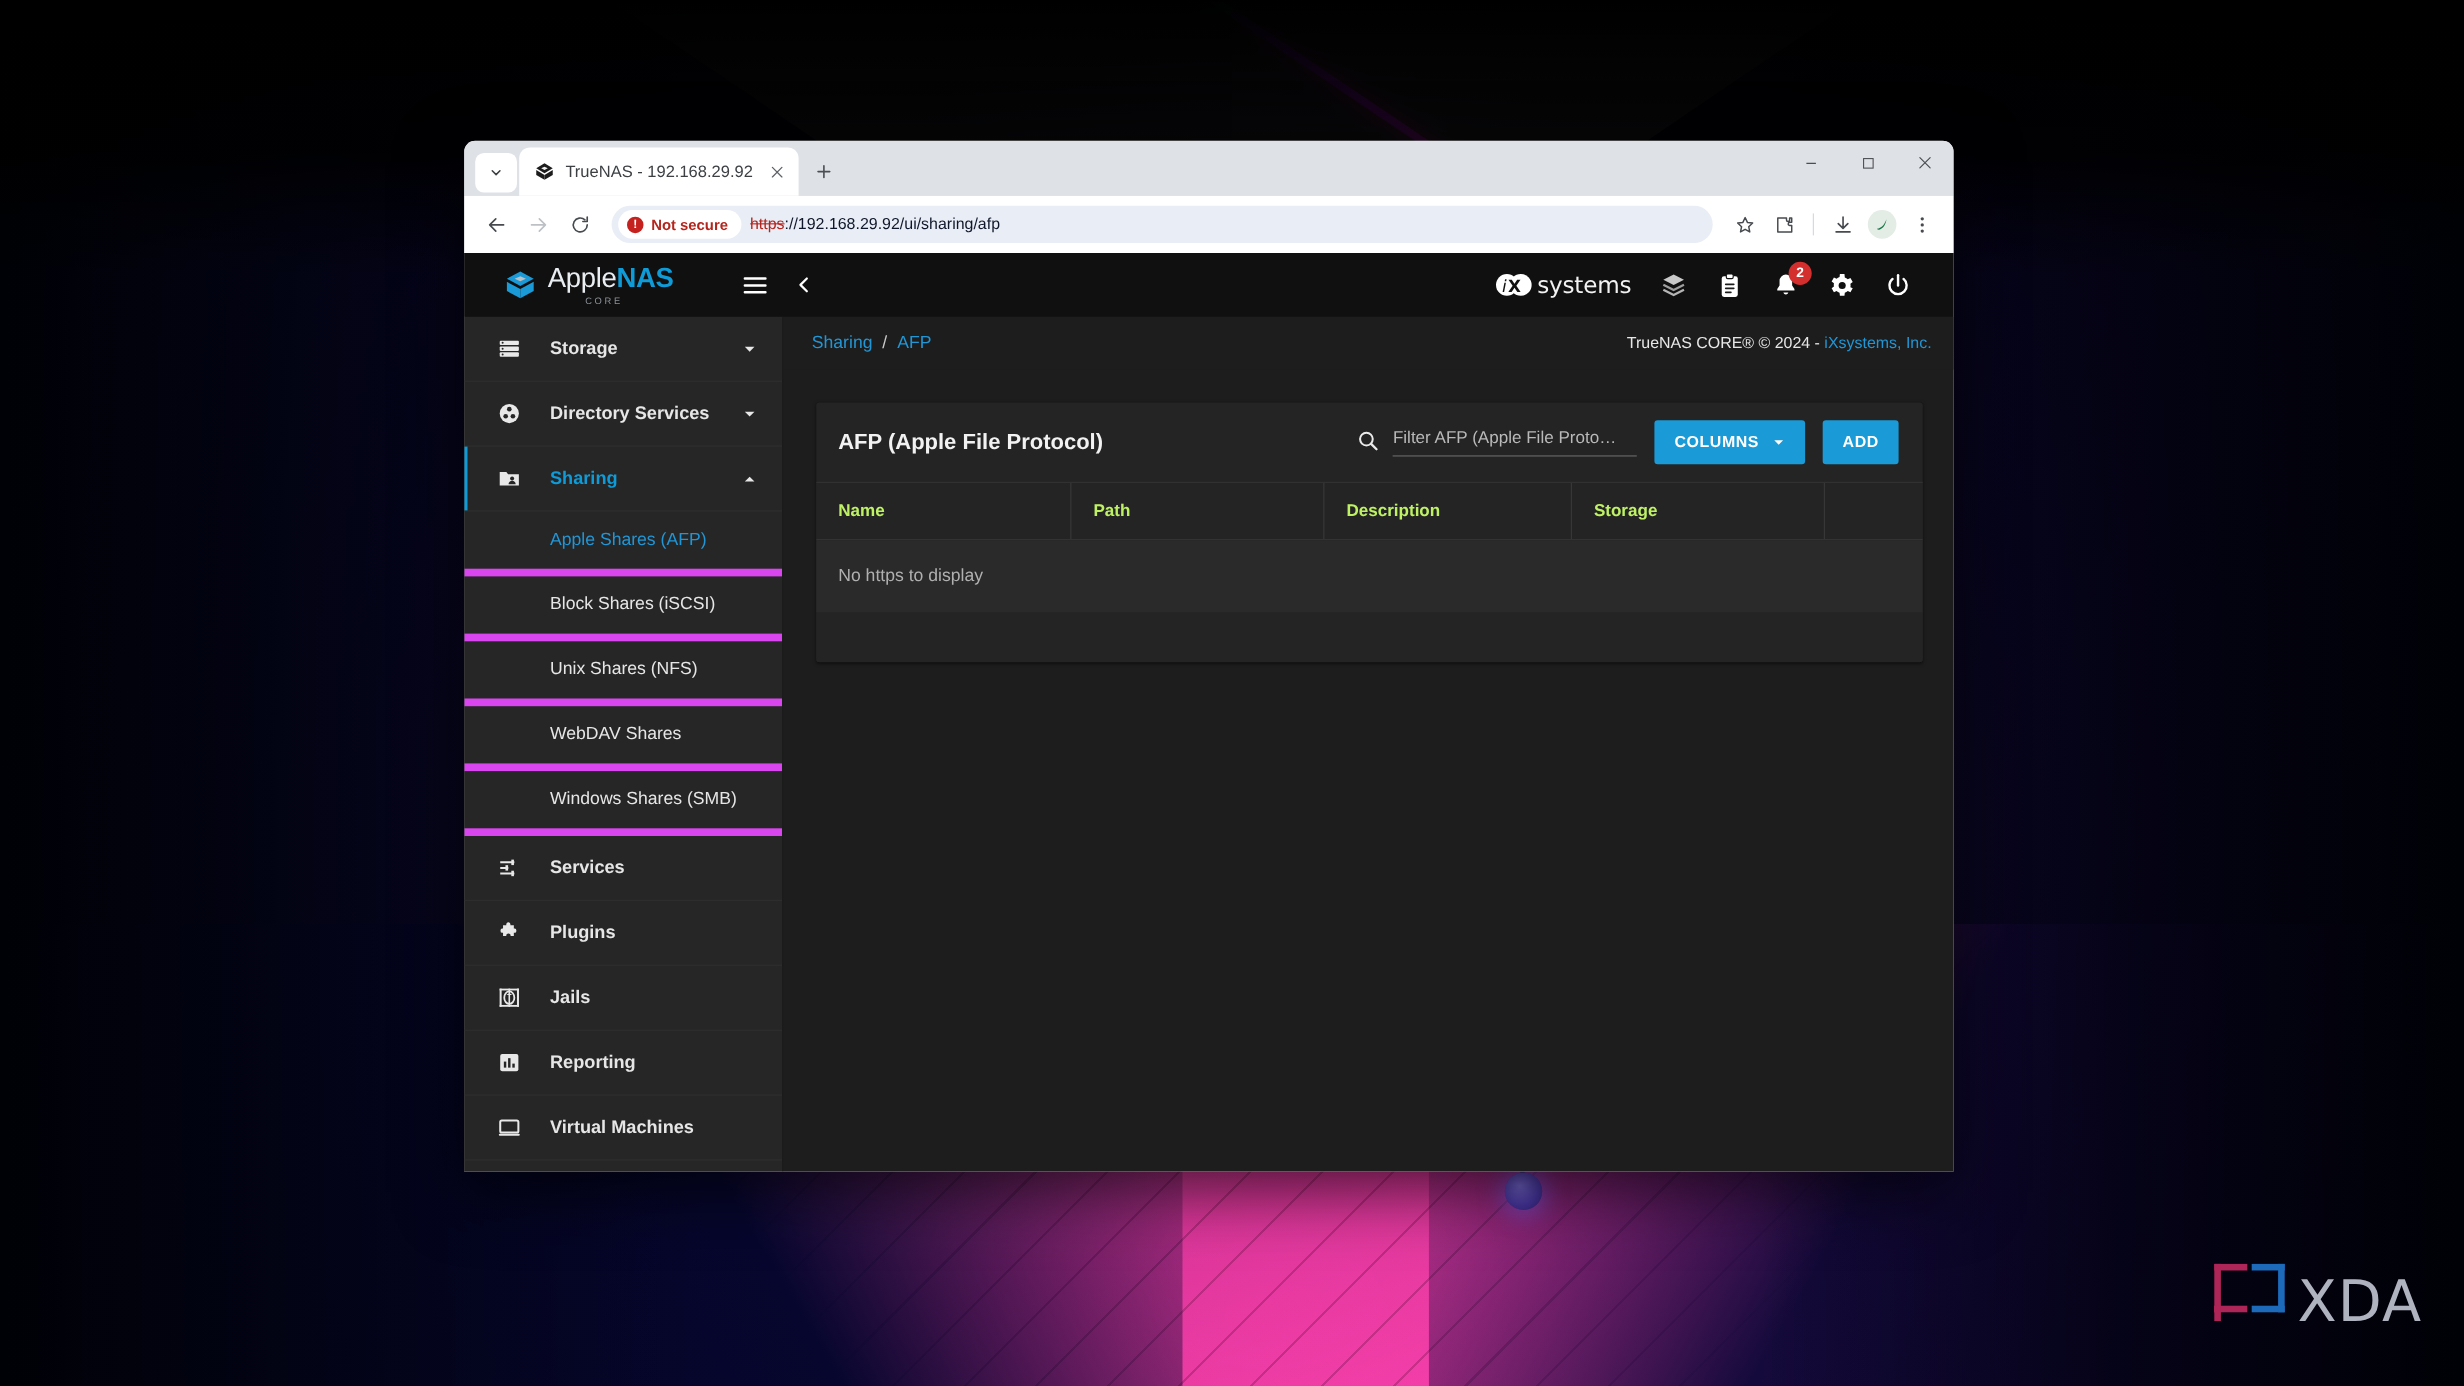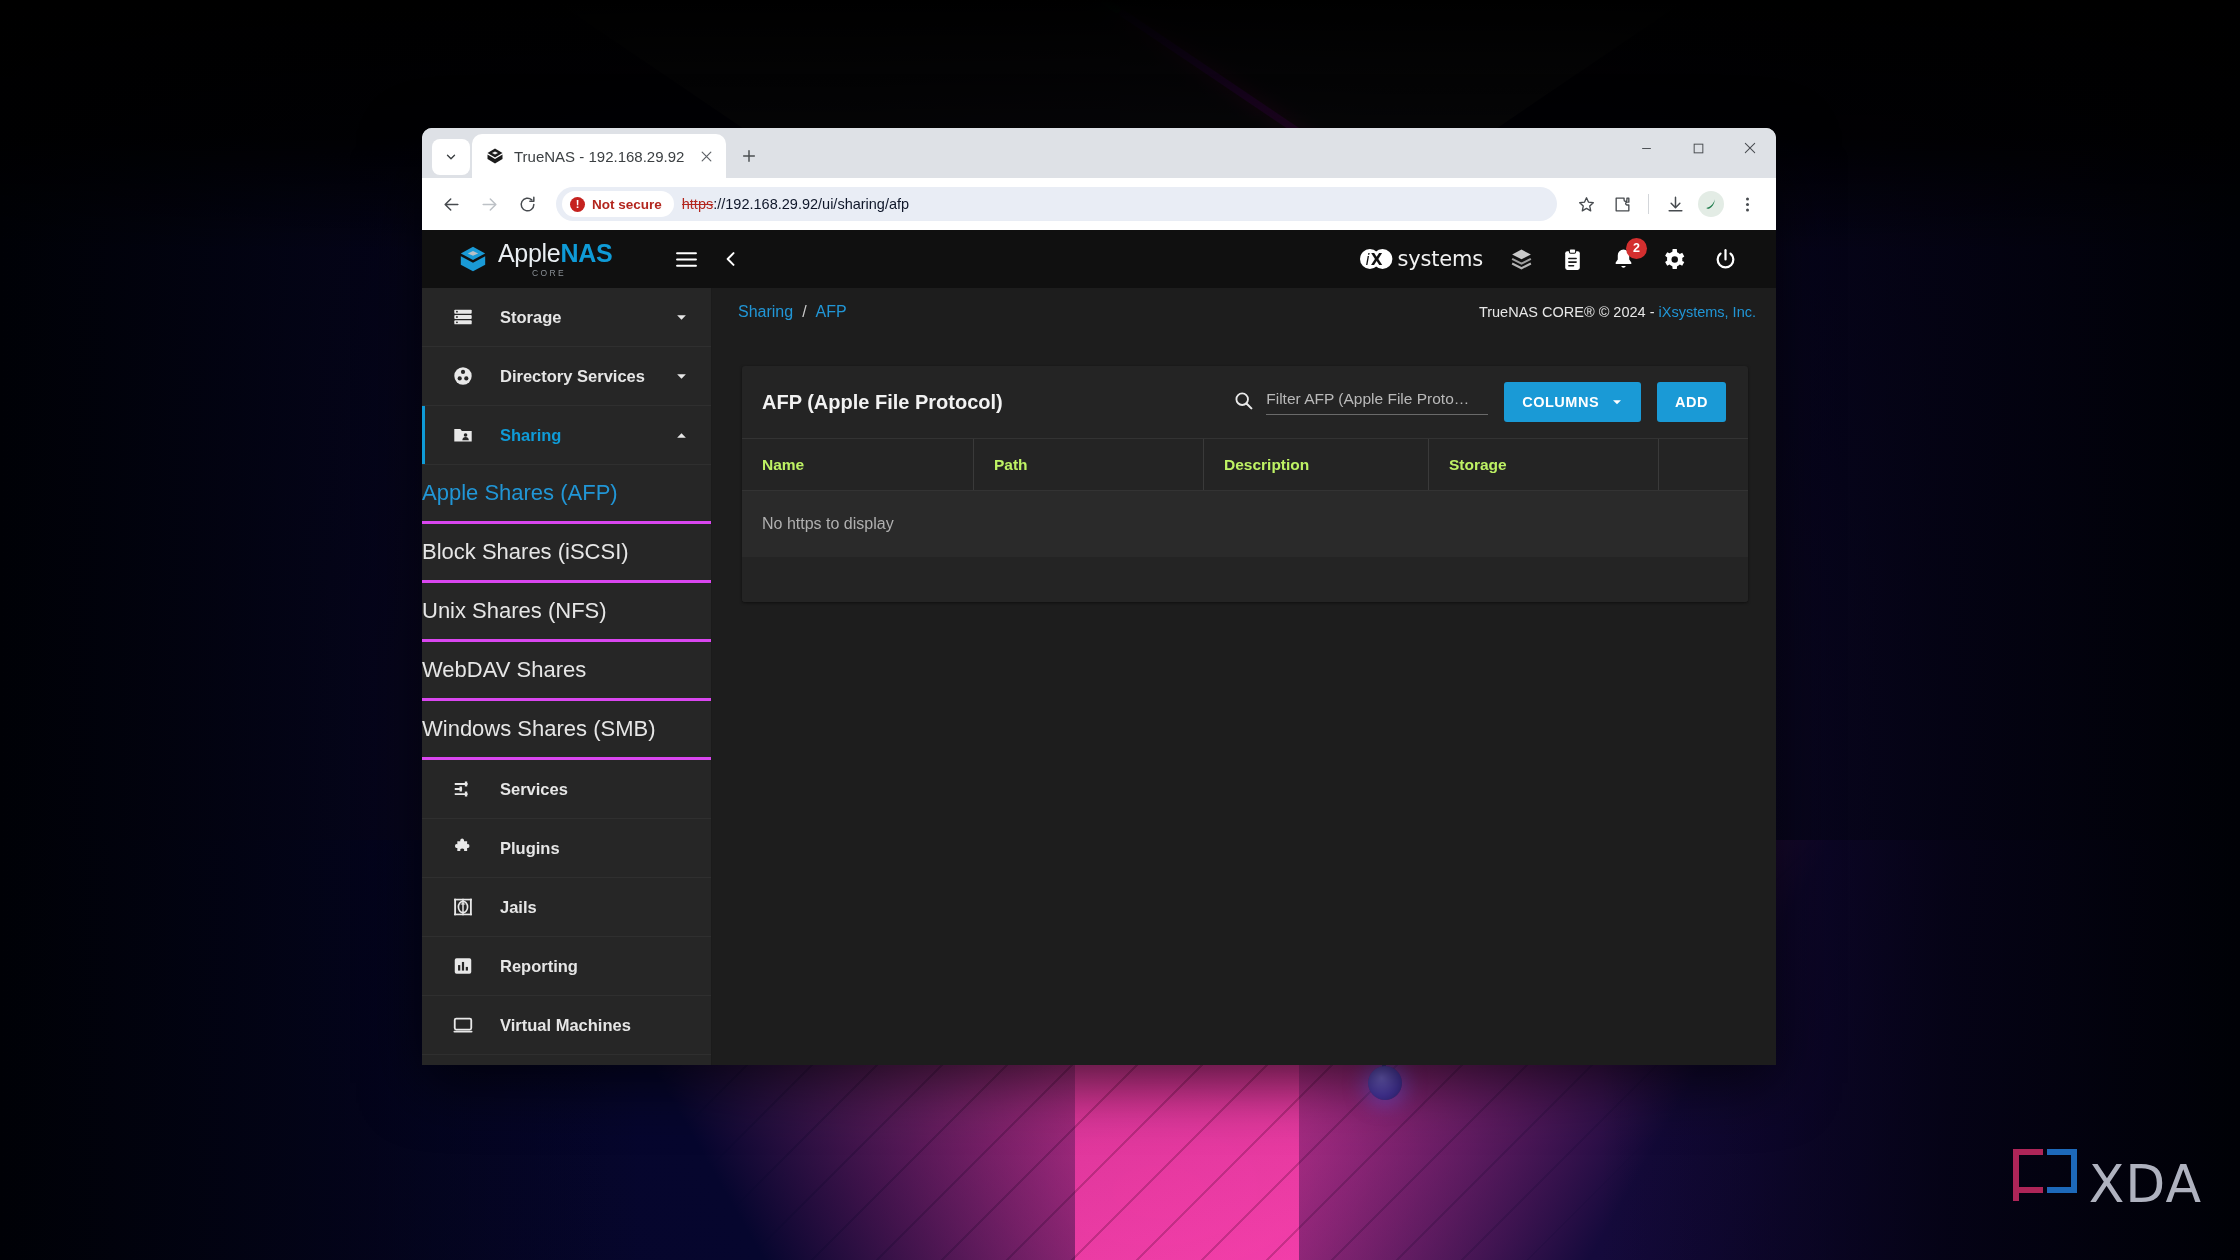--- a/index.html
+++ b/index.html
@@ -254,22 +254,22 @@
   }
   .nav-item .nav-ico { width:30px; flex:0 0 30px; display:flex; align-items:center; justify-content:flex-start; color:#e8e8e8; }
   .nav-item .nav-label { margin-left:18px; flex:1 1 auto; white-space:nowrap;font-weight:bold; }
   .nav-item .chev { color:#e8e8e8; font-size:12px; }
   .nav-item.active > .nav-label { color:#0f9bd7; }
   .nav-item.active::before {
     content:""; position:absolute; left:0; top:0; bottom:0; width:3px; background:#0f9bd7;
   }
   .nav-sub {
     height:59px; display:flex; align-items:center;
-    border-bottom:3px solid #d946ef;
-    color:#e6e6e6; font-size:22px;
+    border-bottom:7px solid #d946ef;
+    padding-left:78px; color:#e6e6e6; font-size:16px;
   }
   .nav-sub.active { color:#2196d6; }
 
   
   .tn-main { flex:1 1 auto; display:flex; flex-direction:column; background:#1d1d1d; min-width:0; }
   .tn-breadcrumbbar {
     height:48px; flex:0 0 48px; background:#1d1d1d;
     display:flex; align-items:center; padding:0 0 0 26px;
     font-size:16px;
   }

